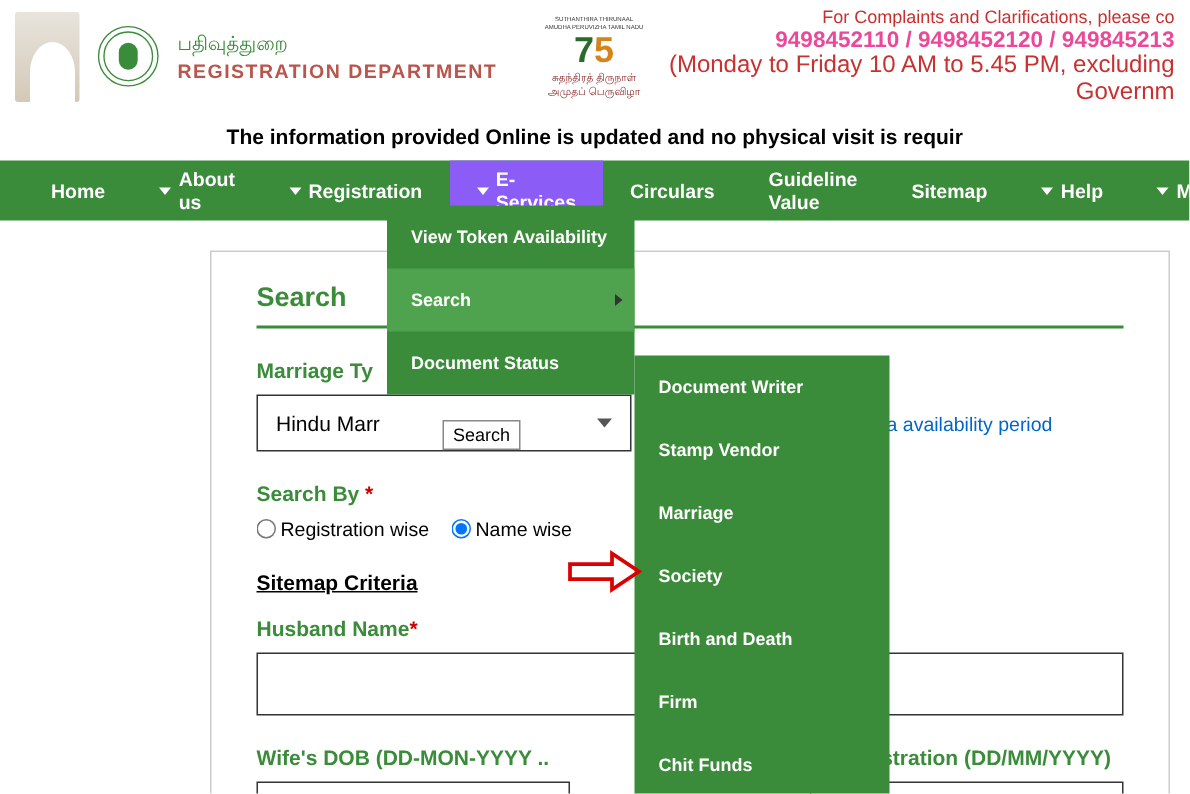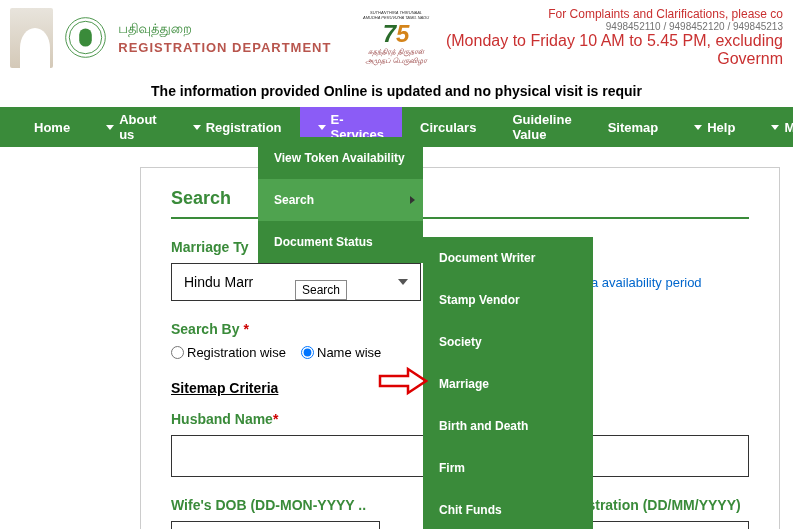--- a/index.html
+++ b/index.html
@@ -6,29 +6,29 @@
     body { width: 793px; height: 529px; overflow: hidden; background: #fff; position: relative; }
     
     .header { display: flex; padding: 5px 10px; align-items: center; height: 75px; }
     .header-photo { width: 50px; height: 60px; background: linear-gradient(180deg, #e8e4dc 0%, #d4c9b8 100%); margin-right: 10px; border-radius: 2px; position: relative; overflow: hidden; }
     .header-photo::after { content: ''; position: absolute; bottom: 0; left: 10px; width: 30px; height: 40px; background: #fff; border-radius: 50% 50% 0 0; }
     .emblem { width: 50px; height: 50px; margin-right: 10px; display: flex; align-items: center; justify-content: center; }
     .emblem svg { width: 45px; height: 45px; }
     .dept-title { flex: 0 0 auto; }
     .dept-tamil { color: #3a8b3a; font-size: 13px; margin-bottom: 2px; }
     .dept-eng { color: #b8554d; font-size: 13px; letter-spacing: 1px; font-weight: bold; }
-    .emblem-75 { width: 80px; margin-left: 30px; text-align: center; font-style: italic; }
+    .emblem-75 { width: 80px; margin-left: 30px; text-align: center; }
     .emblem-75-top { font-size: 4px; color: #333; }
     .emblem-75-num { font-size: 24px; font-weight: bold; }
     .num7 { color: #2a6b2a; }
     .num5 { color: #d4841a; }
     .emblem-75-bot { font-size: 7px; color: #8a2a2a; }
     .complaints { margin-left: auto; text-align: right; font-size: 12px; }
     .complaints-line1 { color: #c93030; }
-    .complaints-line2 { color: #737373; font-weight: normal; font-size: 10px; }
+    .complaints-line2 { color: #ec4899; font-weight: bold; font-size: 15px; }
     .complaints-line3 { color: #c93030; font-size: 16px; }
     
     .info-bar { text-align: center; font-weight: bold; font-size: 14px; padding: 8px 0; white-space: nowrap; overflow: hidden; }
     
     .navbar { background: #3a8b3a; display: flex; height: 40px; align-items: stretch; padding-left: 16px; }
     .nav-item { color: #fff; padding: 0 18px; display: flex; align-items: center; font-size: 13px; font-weight: bold; cursor: pointer; position: relative; }
     .nav-item.active { background: #8b5cf6; }
     .nav-arrow { width: 0; height: 0; border-left: 4px solid transparent; border-right: 4px solid transparent; border-top: 5px solid #fff; margin-right: 5px; }
     
     .dropdown1 { position: absolute; left: 258px; top: 137px; width: 165px; background: #3a8b3a; z-index: 10; }
@@ -188,22 +188,22 @@
   <div class="dd-item">View Token Availability</div>
   <div class="dd-item hover"><span>Search</span><span class="dd-arrow-r"></span></div>
   <div class="dd-item">Document Status</div>
 </div>
 
 <div class="tooltip">Search</div>
 
 <div class="dropdown2">
   <div class="dd-item">Document Writer</div>
   <div class="dd-item">Stamp Vendor</div>
+  <div class="dd-item">Marriage</div>
   <div class="dd-item">Society</div>
-  <div class="dd-item">Marriage</div>
   <div class="dd-item">Birth and Death</div>
   <div class="dd-item">Firm</div>
   <div class="dd-item">Chit Funds</div>
 </div>
 
 <svg class="red-arrow" width="50" height="30" viewBox="0 0 50 30">
   <path d="M 2 10 L 30 10 L 30 3 L 48 15 L 30 27 L 30 20 L 2 20 Z" fill="none" stroke="#d00" stroke-width="2.5"></path>
 </svg>
 
 </body></html>

